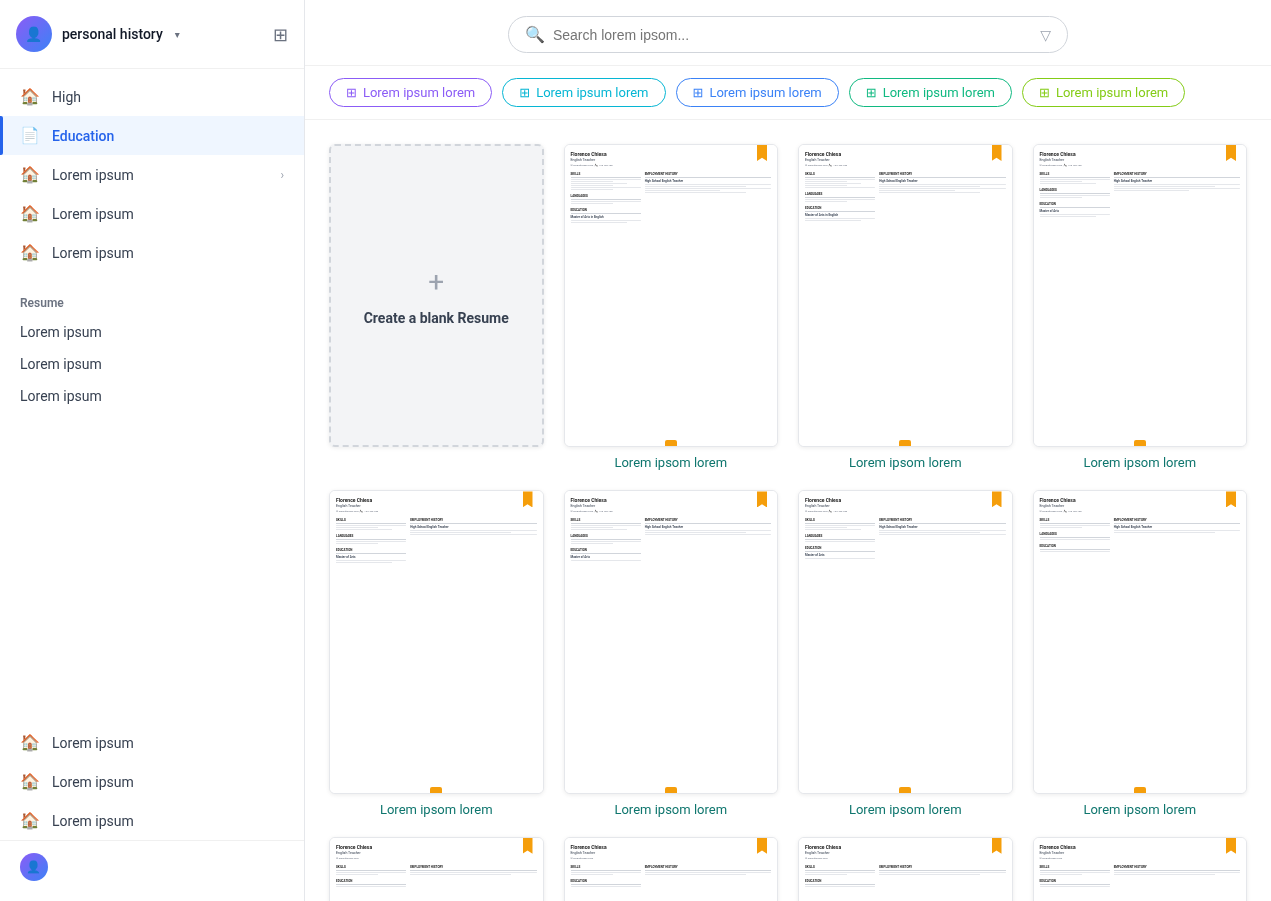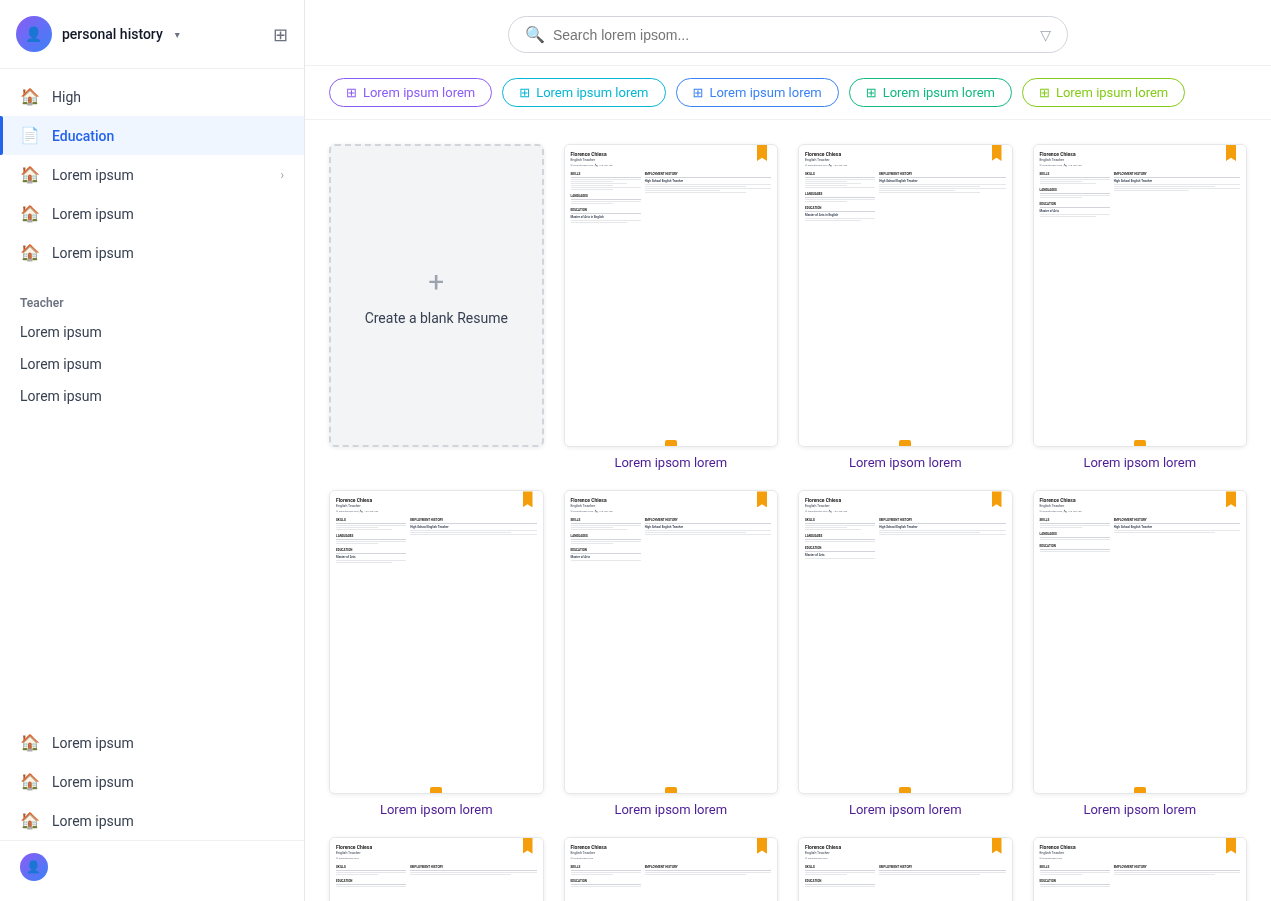--- a/index.html
+++ b/index.html
@@ -181,25 +181,25 @@
     .blank-card {
       background: #f3f4f6;
       display: flex;
       flex-direction: column;
       align-items: center;
       justify-content: center;
       gap: 12px;
       border: 2px dashed #d1d5db;
     }
     .plus-icon { font-size: 28px; color: #9ca3af; }
-    .blank-label { font-size: 14px; color: #374151; font-weight: 400; }
+    .blank-label { font-size: 14px; color: #374151; font-weight: 700; }
 
     .card-label {
       font-size: 13px;
-      color: #4c1d95;
+      color: #0f766e;
       text-align: center;
     }
 
     
     .resume-preview {
       width: 100%;
       height: 100%;
       display: flex;
       flex-direction: column;
       padding: 6px;
@@ -329,21 +329,21 @@
       <span class="nav-icon">🏠</span>
       <span>Lorem ipsum</span>
     </div>
 
     <div class="nav-item">
       <span class="nav-icon">🏠</span>
       <span>Lorem ipsum</span>
     </div>
   </nav>
 
-  <div class="sidebar-section-label">Teacher</div>
+  <div class="sidebar-section-label">Resume</div>
   <div>
     <div class="recent-item">Lorem ipsum</div>
     <div class="recent-item">Lorem ipsum</div>
     <div class="recent-item">Lorem ipsum</div>
   </div>
 
   <div style="flex:1"></div>
 
   <div class="sidebar-footer-nav">
     <div class="nav-item">

